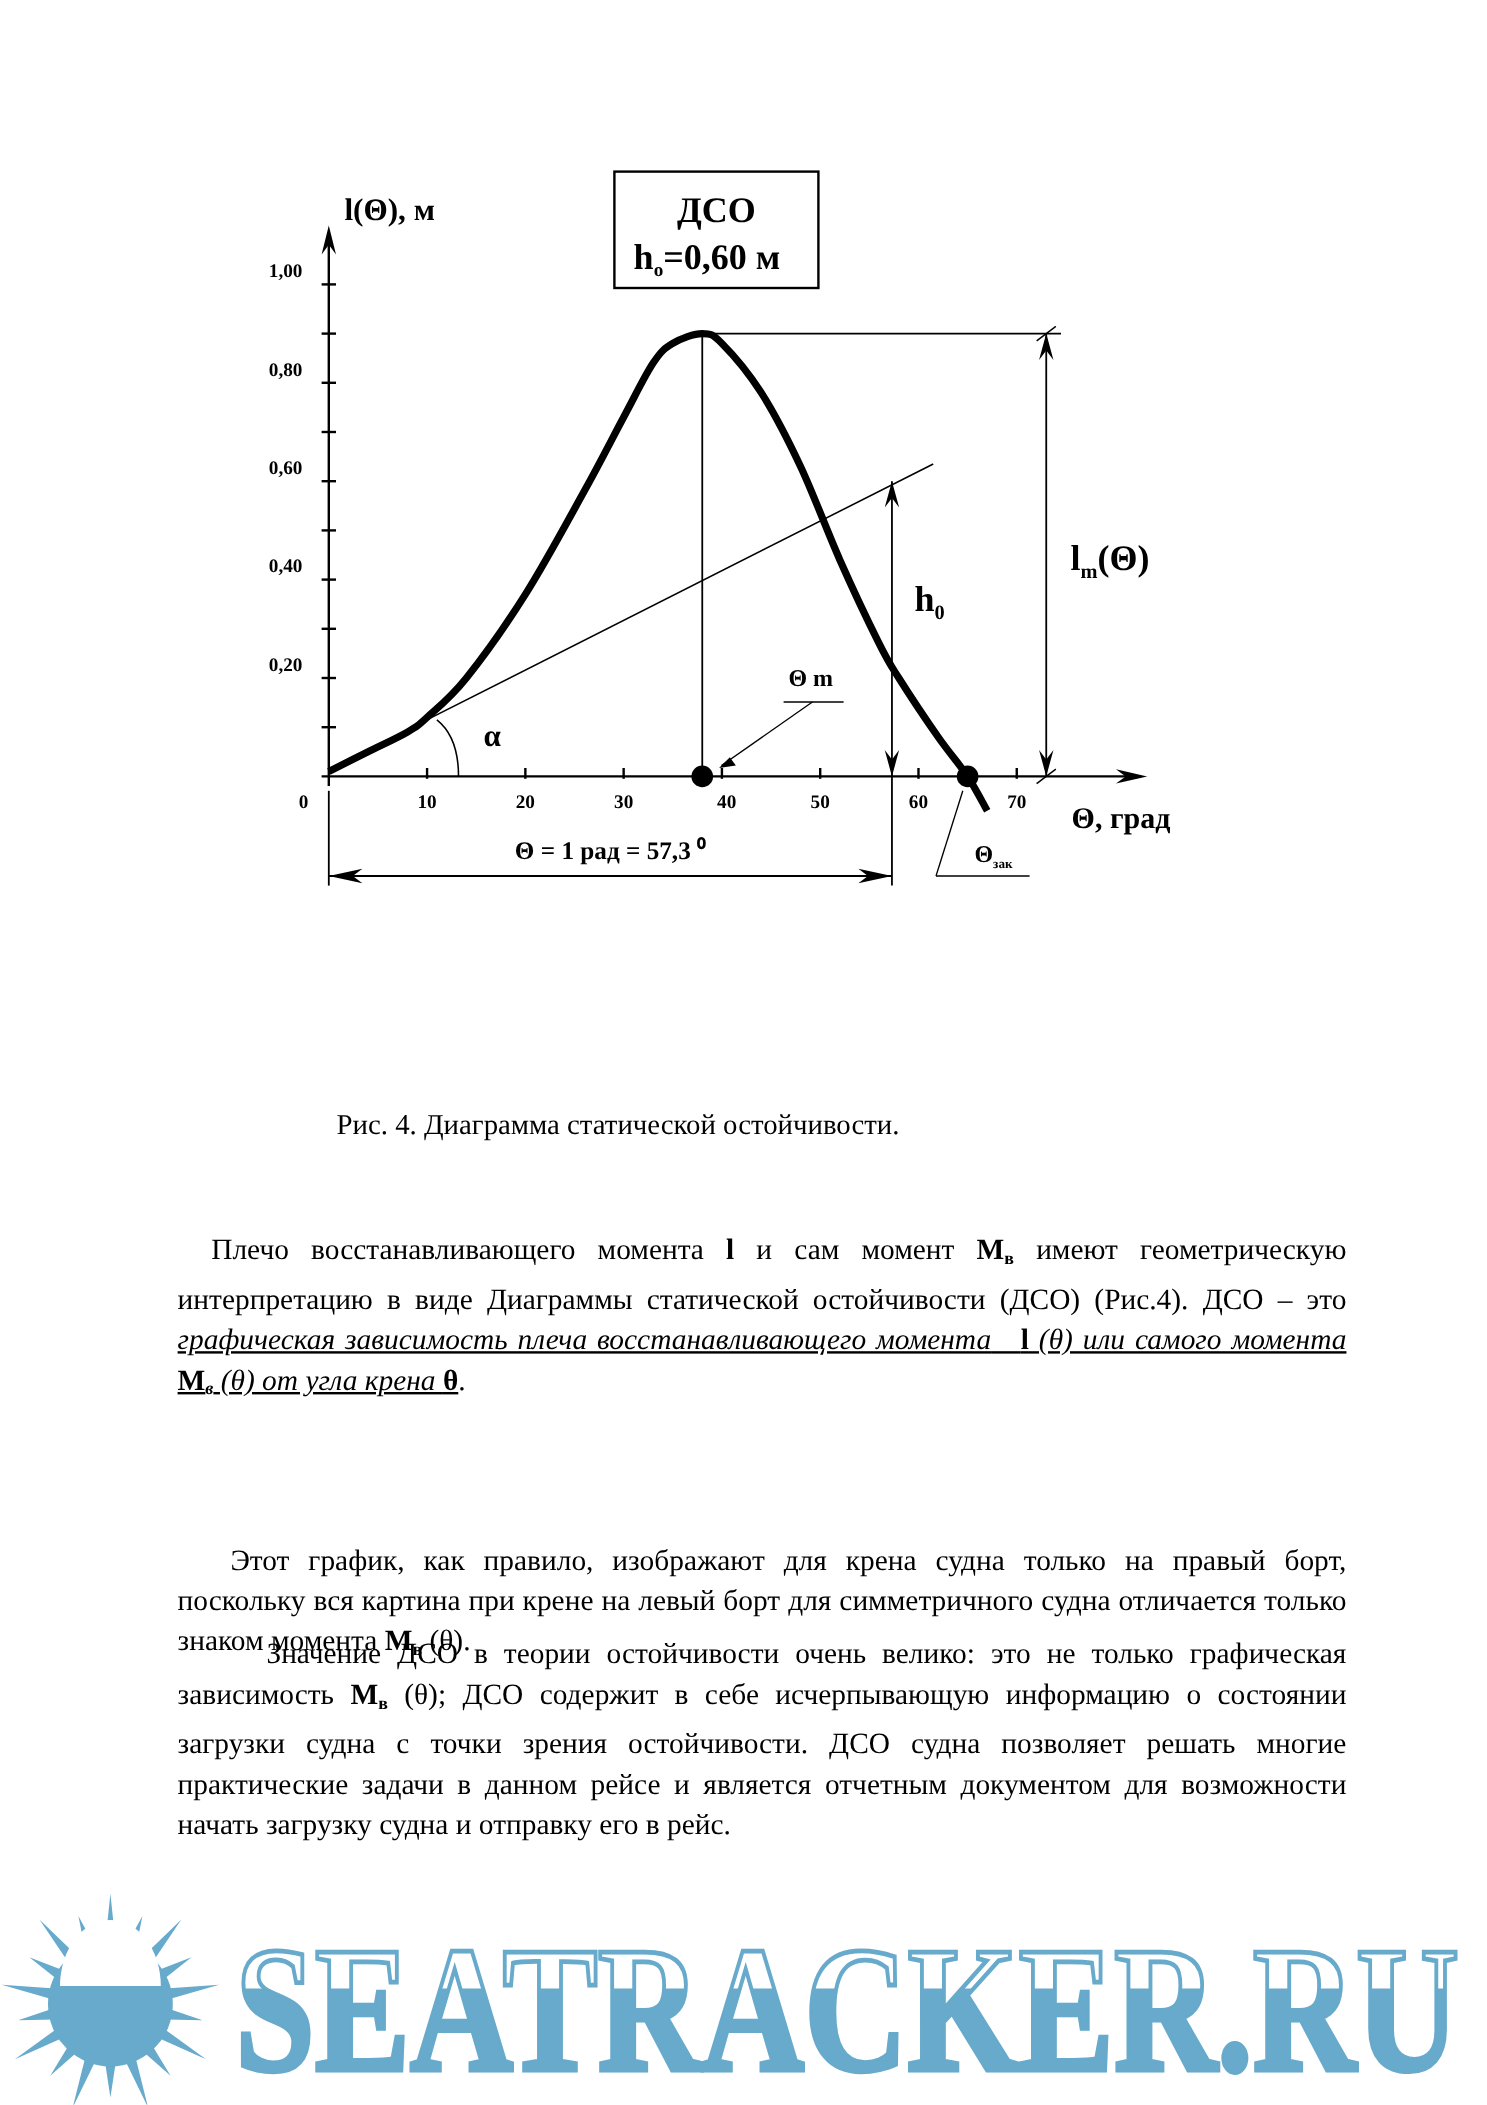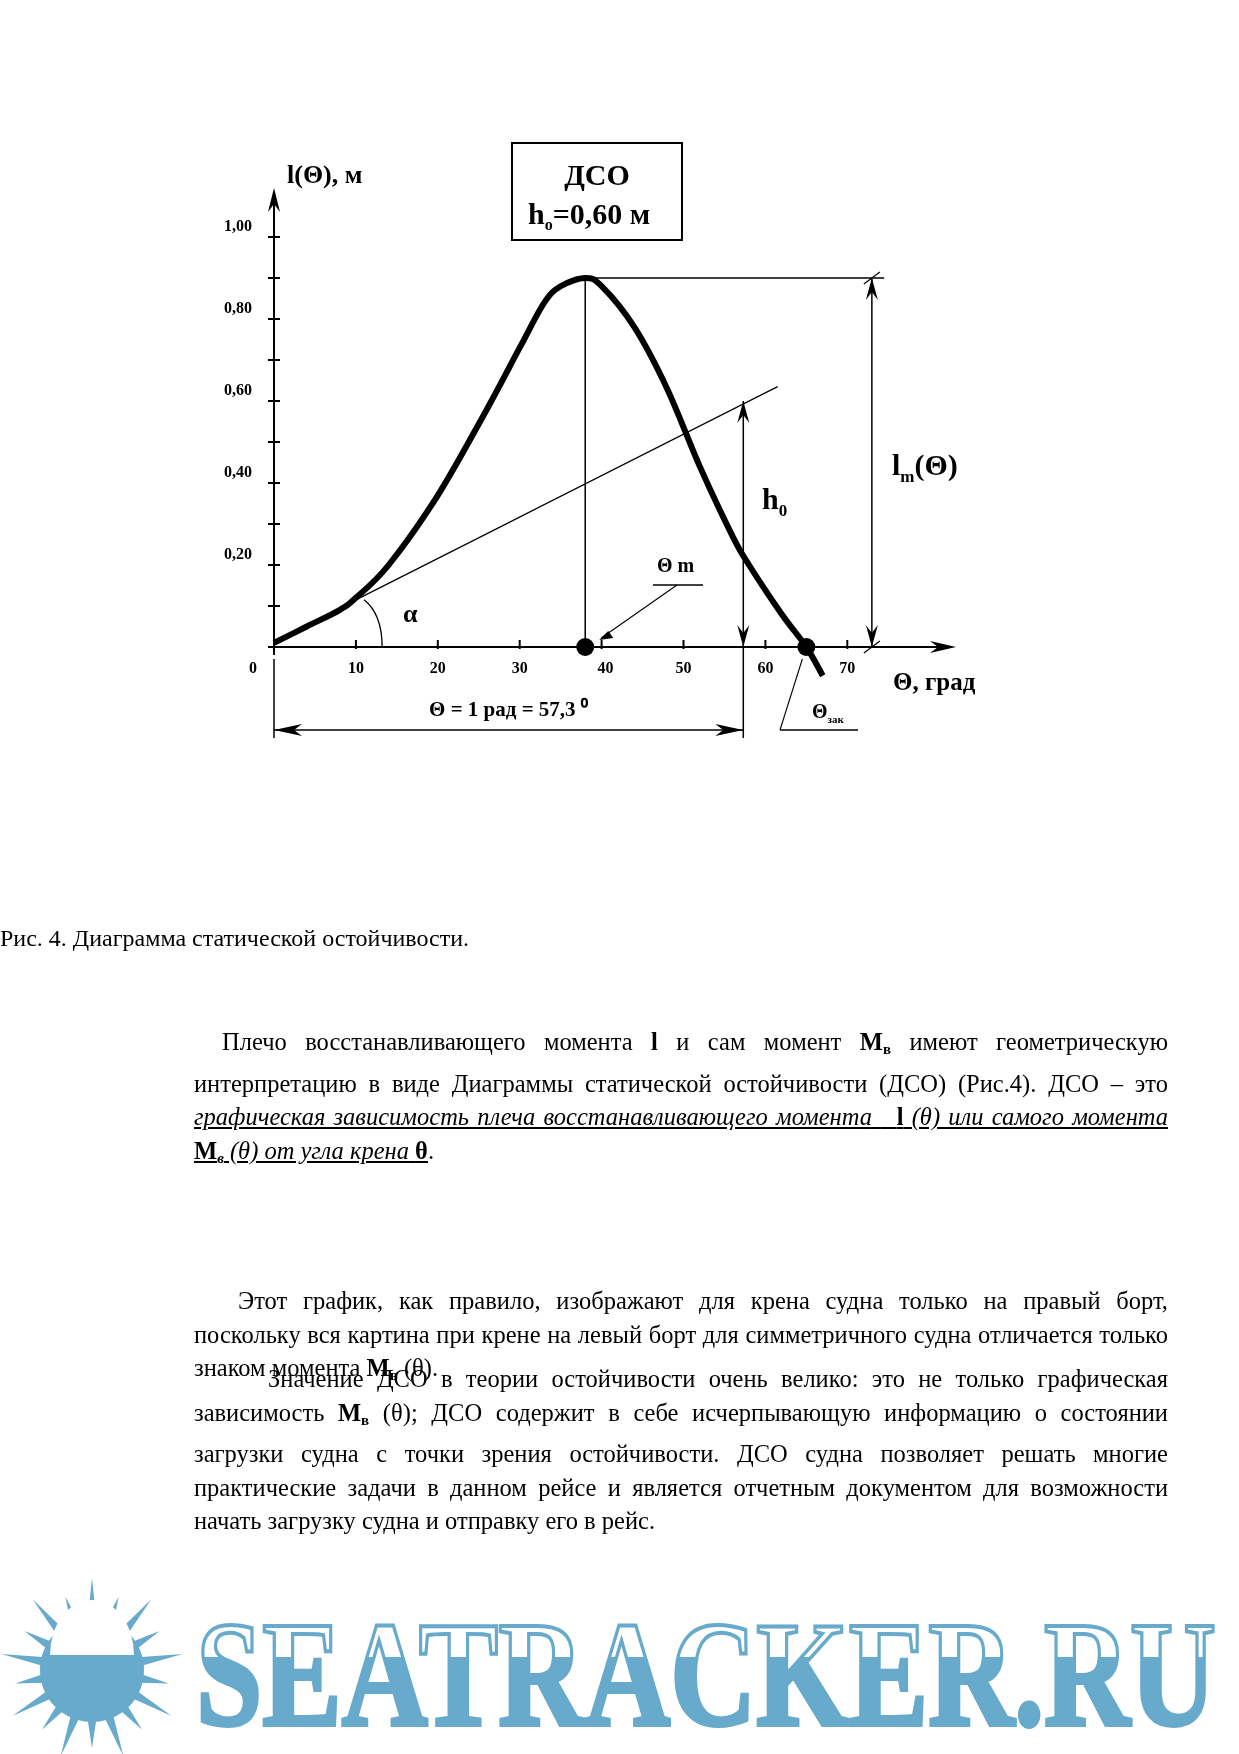--- a/index.html
+++ b/index.html
@@ -1,19 +1,19 @@
 <!DOCTYPE html>
 <html><head>
 <meta charset="utf-8">
 <style>
   html,body{margin:0;padding:0;background:#fff;}
   body{width:1239px;height:1754px;position:relative;overflow:hidden;font-family:"Liberation Serif",serif;color:#000;}
   #chart{position:absolute;left:0;top:0;}
-  .caption{position:absolute;left:0;width:1030px;top:925px;text-align:left;font-size:24px;}
-  .para{position:absolute;left:148px;width:974px;font-size:24.5px;line-height:33.5px;text-align:justify;margin-left:46px;}
+  .caption{position:absolute;left:0;width:1030px;top:925px;text-align:center;font-size:24px;}
+  .para{position:absolute;left:148px;width:974px;font-size:24.5px;line-height:33.5px;text-align:justify;}
   .u{text-decoration:underline;font-style:italic;}
   .b{font-weight:bold;}
   .sub{font-size:15px;vertical-align:-4px;font-weight:bold;}
   #logo{position:absolute;left:0;top:1575px;}
 </style>
 </head>
 <body>
 
 <svg id="chart" width="1239" height="900" viewBox="0 0 1239 900" xmlns="http://www.w3.org/2000/svg">
   <g id="axes" stroke="#000" stroke-width="2" fill="none">

